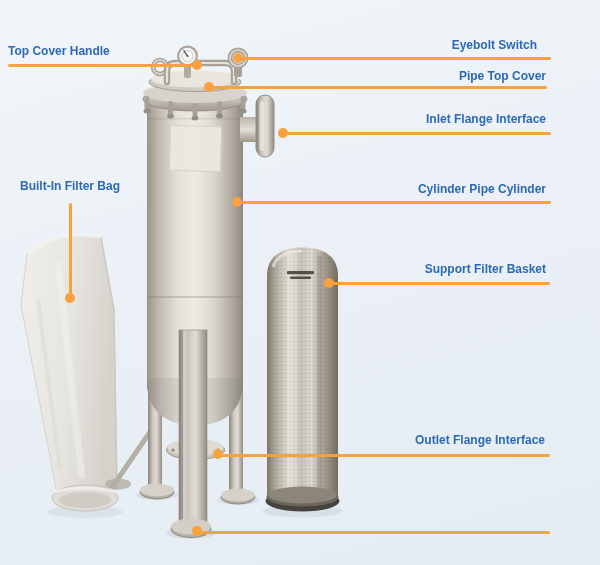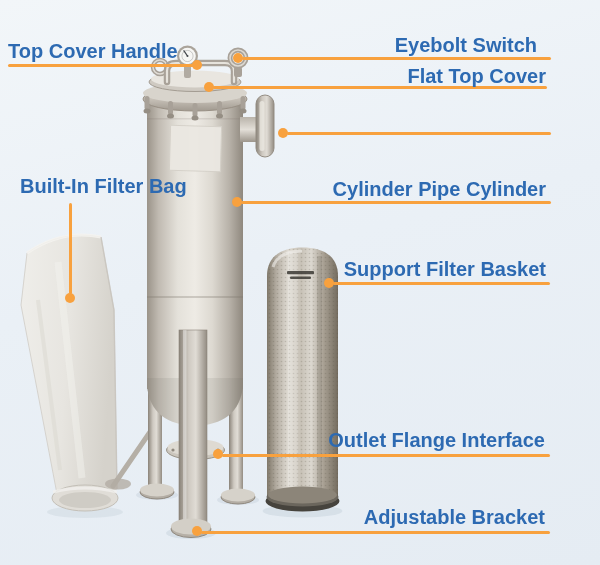--- a/index.html
+++ b/index.html
@@ -5,21 +5,21 @@
   html,body{margin:0;padding:0;background:#ffffff;}
   #stage{
     position:relative;width:600px;height:565px;overflow:hidden;
     background:linear-gradient(165deg,#f2f6f9 0%,#eaf0f6 45%,#e5ecf3 100%);
     font-family:"Liberation Sans", sans-serif;
   }
   #stage *{box-sizing:border-box;}
   svg.illu{position:absolute;left:0;top:0;z-index:1;}
   .callout-text{
     position:absolute;z-index:3;white-space:nowrap;
-    font-weight:700;font-size:20px;line-height:20px;color:#2d6ab2;
+    font-weight:700;font-size:12px;line-height:20px;color:#2d6ab2;
   }
   .lead{position:absolute;z-index:2;background:#f8a13e;border-radius:2px;}
   .hline{height:2.5px;}
   .vline{width:2.5px;}
   .dot{position:absolute;z-index:3;width:10px;height:10px;border-radius:50%;background:#f8a13e;}
 
   
   #t-top-cover-handle{left:8px;top:41px;}
   #l-top-cover-handle{left:8px;top:64px;width:186px;}
   #d-top-cover-handle{left:192px;top:60px;}
@@ -236,40 +236,40 @@
   </svg>
 
   <span class="callout-text" id="t-top-cover-handle">Top Cover Handle</span>
   <div class="lead hline" id="l-top-cover-handle"></div>
   <div class="dot" id="d-top-cover-handle"></div>
 
   <span class="callout-text" id="t-eyebolt-switch">Eyebolt Switch</span>
   <div class="lead hline" id="l-eyebolt-switch"></div>
   <div class="dot" id="d-eyebolt-switch"></div>
 
-  <span class="callout-text" id="t-flat-top-cover">Flat Top Cover</span>
+  <span class="callout-text" id="t-flat-top-cover">Pipe Top Cover</span>
   <div class="lead hline" id="l-flat-top-cover"></div>
   <div class="dot" id="d-flat-top-cover"></div>
 
+  <span class="callout-text" id="t-inlet-flange-interface">Inlet Flange Interface</span>
   <div class="lead hline" id="l-inlet-flange-interface"></div>
   <div class="dot" id="d-inlet-flange-interface"></div>
 
   <span class="callout-text" id="t-built-in-filter-bag">Built-In Filter Bag</span>
   <div class="lead vline" id="l-built-in-filter-bag"></div>
   <div class="dot" id="d-built-in-filter-bag"></div>
 
   <span class="callout-text" id="t-seamless-pipe-cylinder">Cylinder Pipe Cylinder</span>
   <div class="lead hline" id="l-seamless-pipe-cylinder"></div>
   <div class="dot" id="d-seamless-pipe-cylinder"></div>
 
   <span class="callout-text" id="t-support-filter-basket">Support Filter Basket</span>
   <div class="lead hline" id="l-support-filter-basket"></div>
   <div class="dot" id="d-support-filter-basket"></div>
 
   <span class="callout-text" id="t-outlet-flange-interface">Outlet Flange Interface</span>
   <div class="lead hline" id="l-outlet-flange-interface"></div>
   <div class="dot" id="d-outlet-flange-interface"></div>
 
-  <span class="callout-text" id="t-adjustable-bracket">Adjustable Bracket</span>
   <div class="lead hline" id="l-adjustable-bracket"></div>
   <div class="dot" id="d-adjustable-bracket"></div>
 
 </div>
 
 </body></html>

